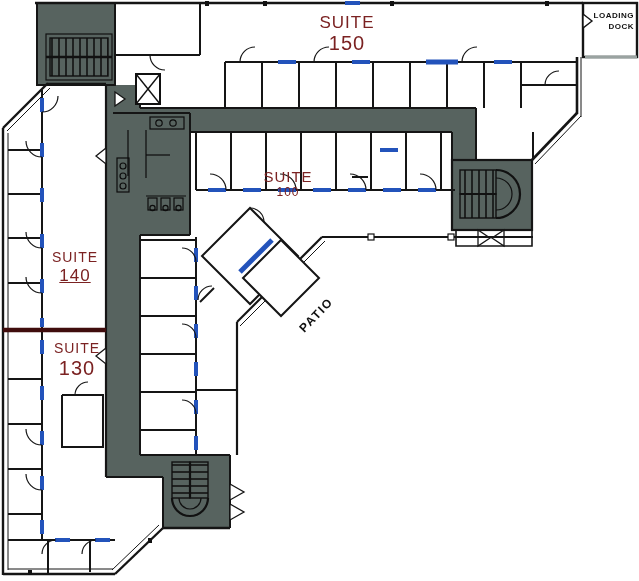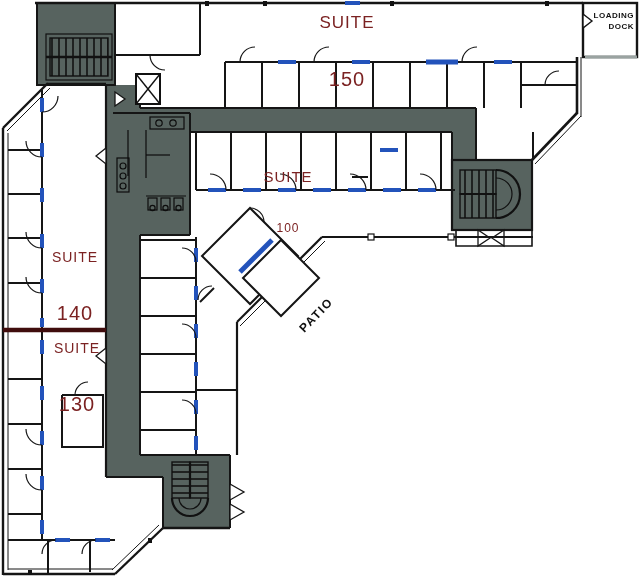--- a/index.html
+++ b/index.html
@@ -6,24 +6,24 @@
   .plan{
     position:relative;width:639px;height:581px;background:#ffffff;
     font-family:"Liberation Sans",sans-serif;overflow:hidden;
   }
   .plan svg{position:absolute;left:0;top:0;}
   .lbl{
     position:absolute;text-align:center;line-height:1.12;
     color:#7b2222;letter-spacing:1px;font-weight:400;
   }
   .lbl .nm{display:block;}
-  .lbl .no{display:block;margin-top:36px;}
+  .lbl .no{display:block;}
   .s150 .nm{font-size:17px;} .s150 .no{font-size:20px;}
   .s100 .nm{font-size:15px;} .s100 .no{font-size:12px;}
-  .s140 .nm{font-size:14px;} .s140 .no{font-size:20px;}
+  .s140 .nm{font-size:14px;} .s140 .no{font-size:17px;text-decoration:underline;}
   .s130 .nm{font-size:14px;} .s130 .no{font-size:20px;}
   .dock-lbl{
     position:absolute;color:#111;font-weight:bold;font-size:8px;
     letter-spacing:.5px;text-align:right;line-height:1.35;
   }
   .patio-lbl{
     position:absolute;color:#111;font-weight:bold;font-size:12px;
     letter-spacing:1.5px;transform:rotate(-46deg);transform-origin:center;
   }
 </style>

